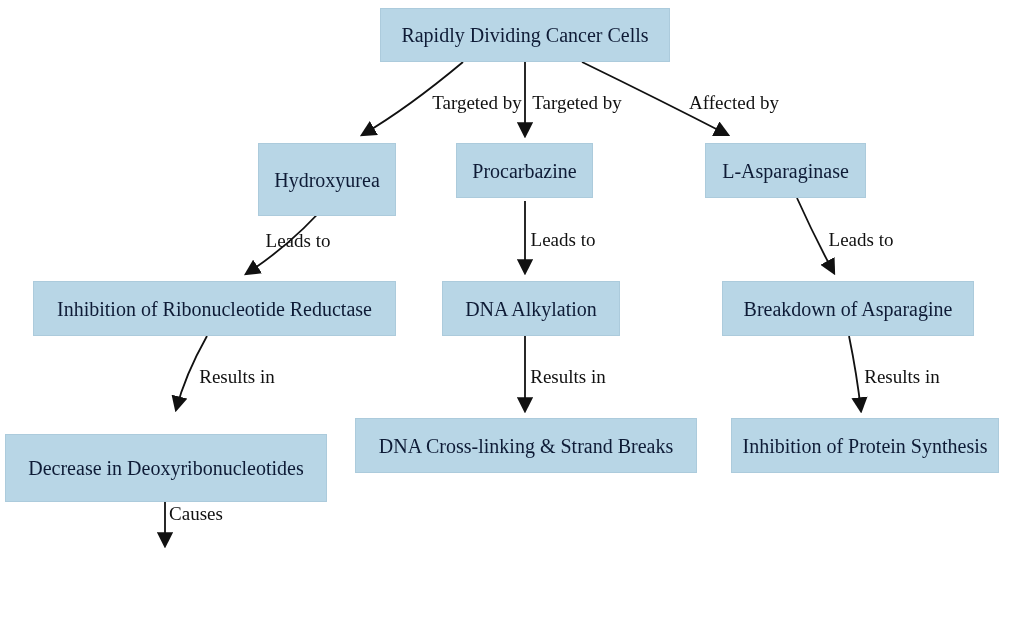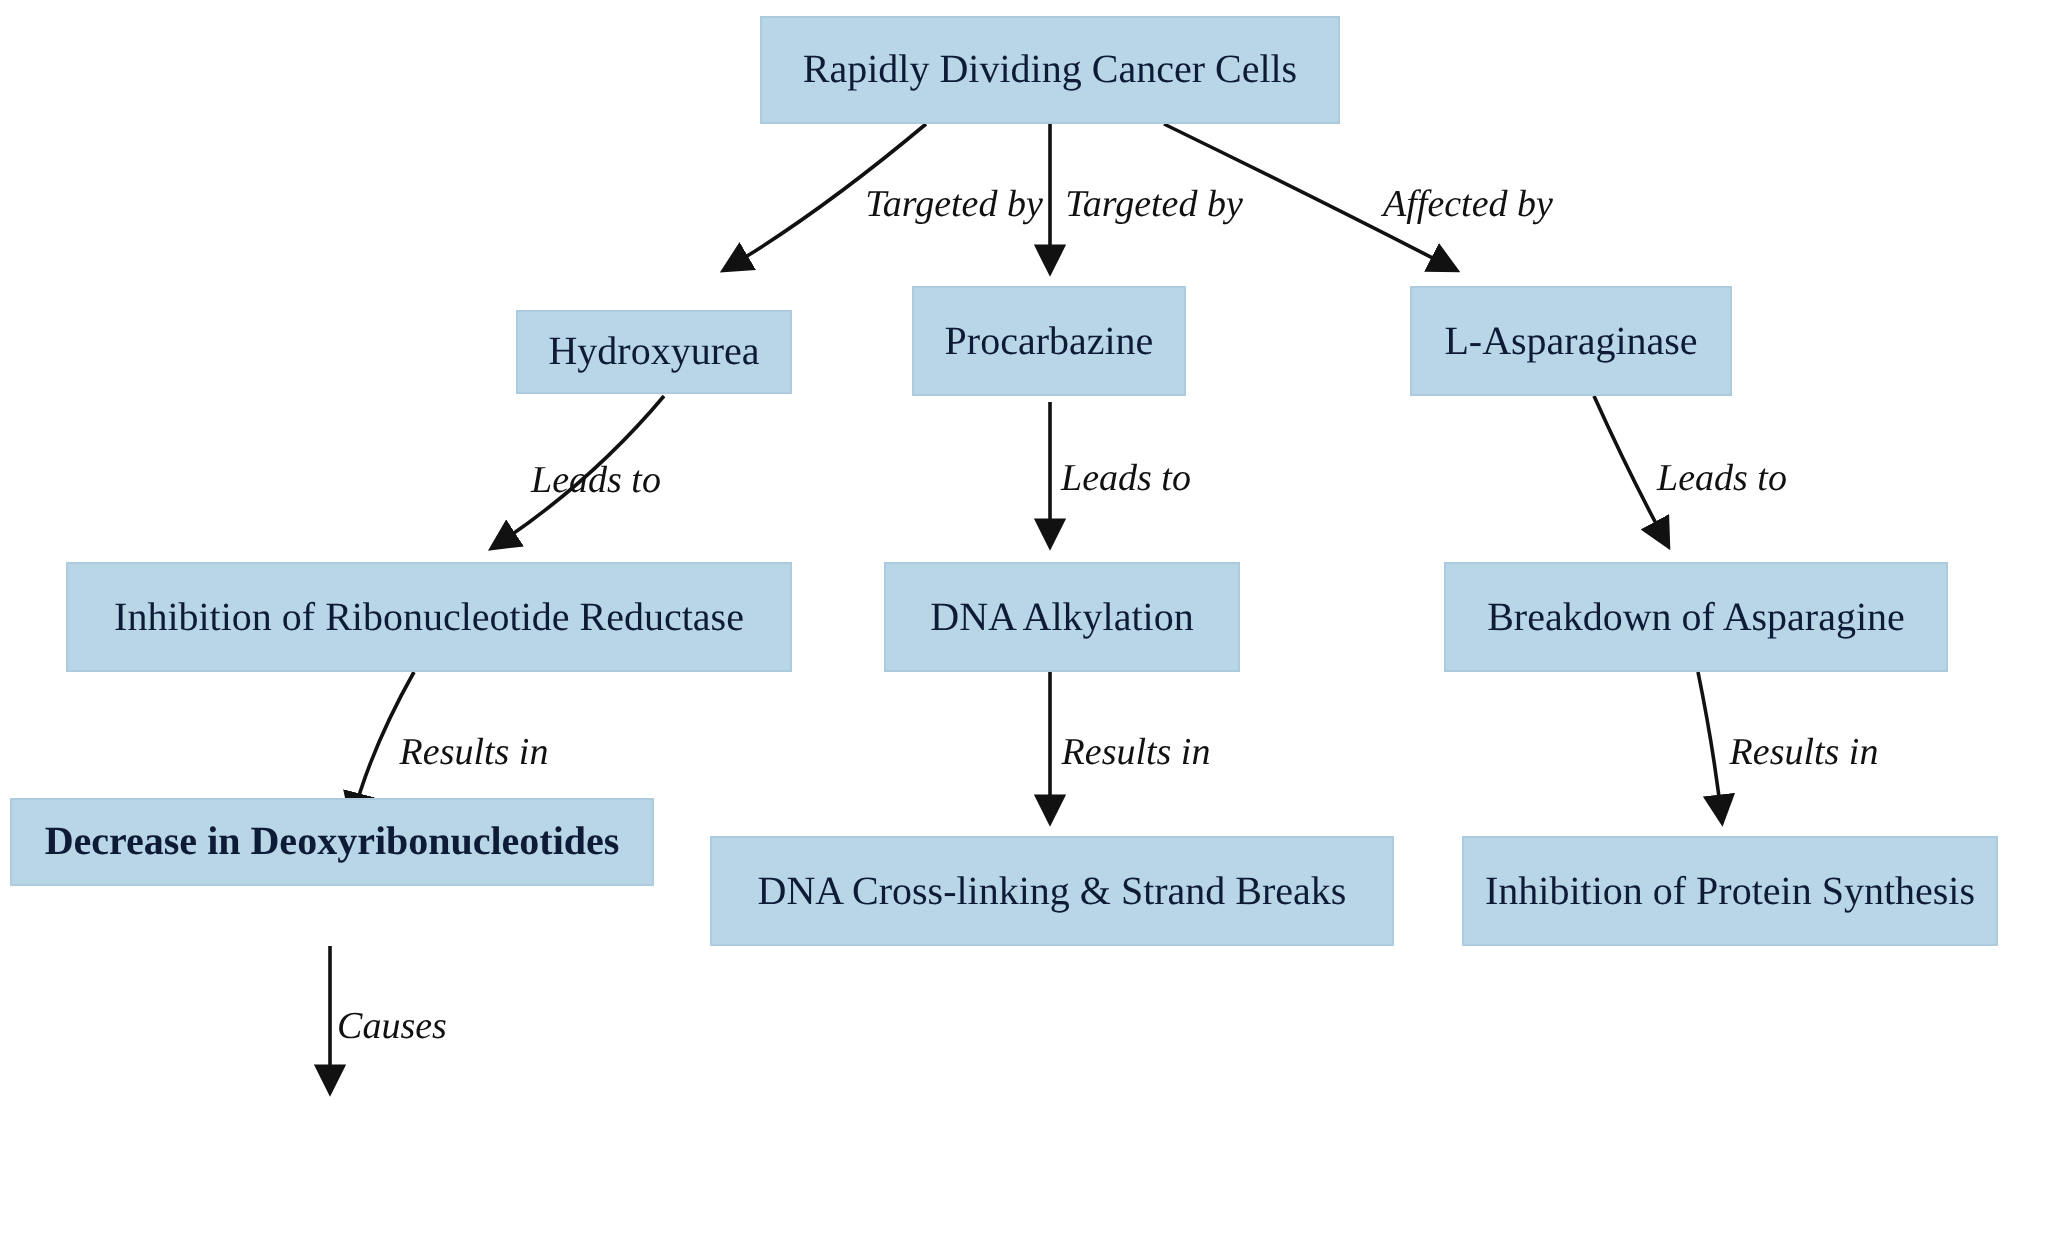--- a/index.html
+++ b/index.html
@@ -29,31 +29,30 @@
     line-height:1.1;
     border:1px solid rgba(120,155,175,0.18);
     box-sizing:border-box;
   }
   .edge-label{
     position:absolute;
     transform:translate(-50%,-50%);
     color:var(--label-text);
     font-size:19px;
     white-space:nowrap;
-    font-style:italic;
   }
   
   .n0{left:380px;top:8px;width:290px;height:54px;}
-  .n1{left:258px;top:155px;width:138px;height:42px;}
+  .n1{left:258px;top:143px;width:138px;height:73px;}
   .n2{left:456px;top:143px;width:137px;height:55px;}
   .n3{left:705px;top:143px;width:161px;height:55px;}
   .n4{left:33px;top:281px;width:363px;height:55px;}
   .n5{left:442px;top:281px;width:178px;height:55px;}
   .n6{left:722px;top:281px;width:252px;height:55px;}
-  .n7{left:5px;top:399px;width:322px;height:44px;font-weight:bold;}
+  .n7{left:5px;top:434px;width:322px;height:68px;}
   .n8{left:355px;top:418px;width:342px;height:55px;}
   .n9{left:731px;top:418px;width:268px;height:55px;}
   .n10{left:40px;top:553px;width:250px;height:58px;}
   
   .l0{left:477px;top:103px;}
   .l1{left:577px;top:103px;}
   .l2{left:734px;top:103px;}
   .l3{left:298px;top:241px;}
   .l4{left:563px;top:240px;}
   .l5{left:861px;top:240px;}

